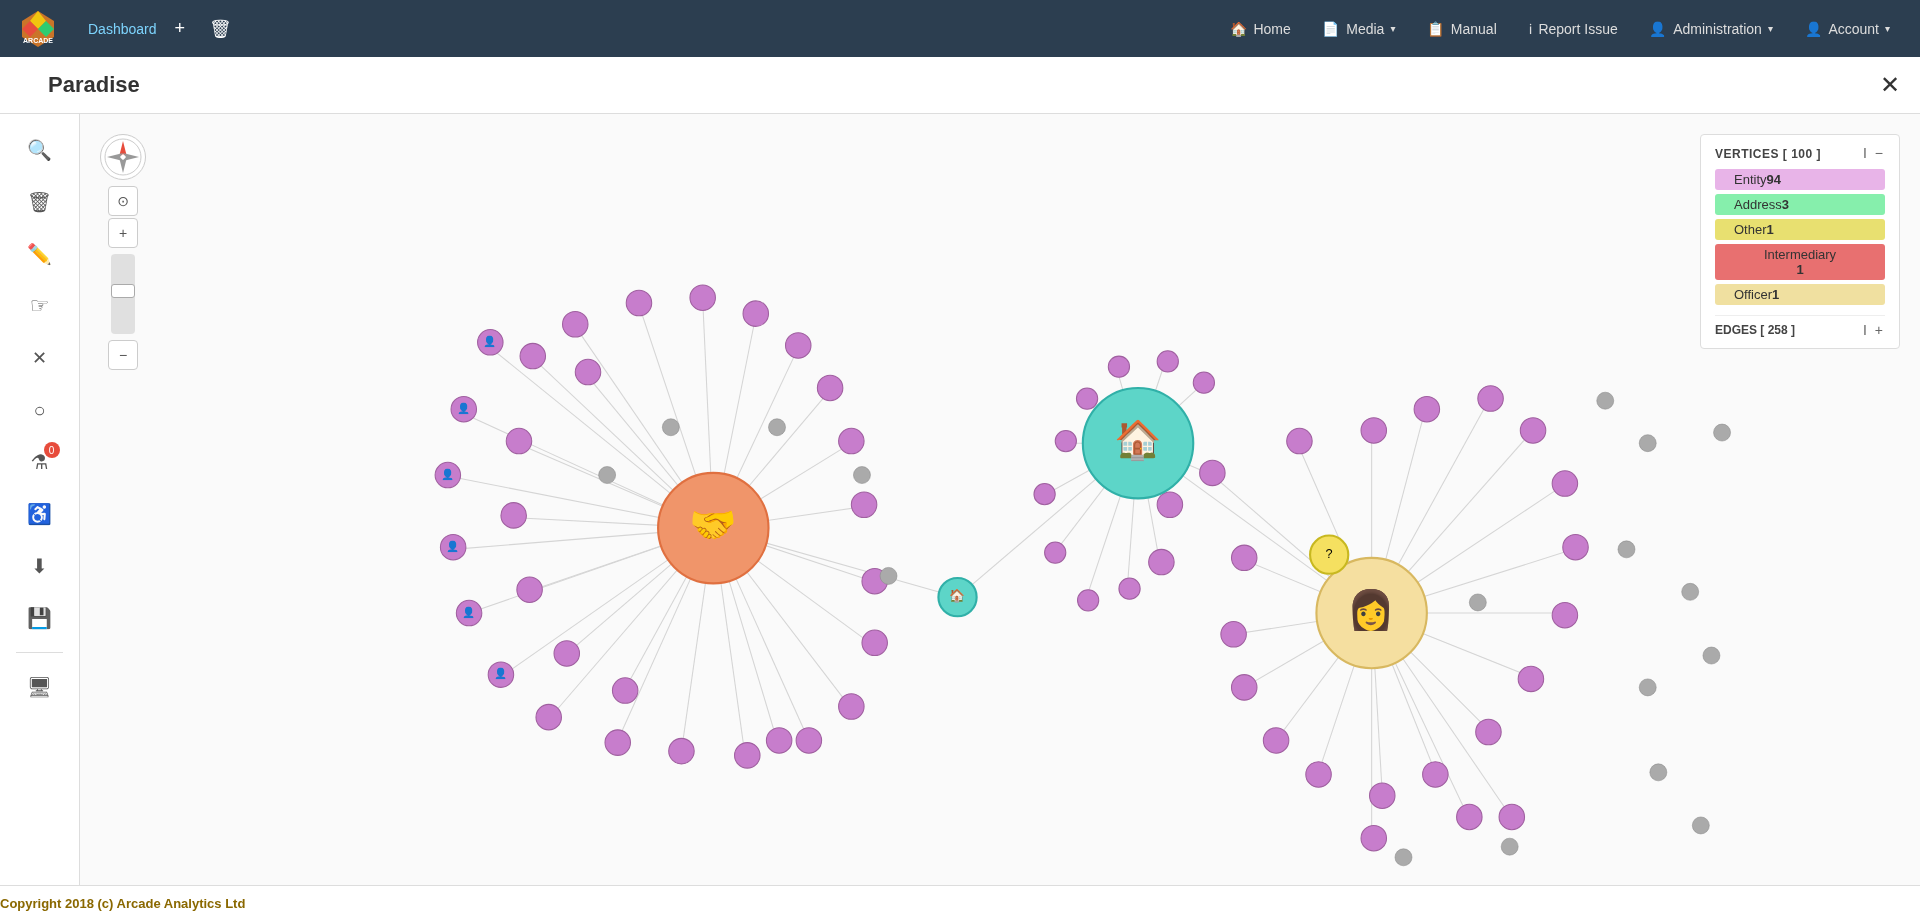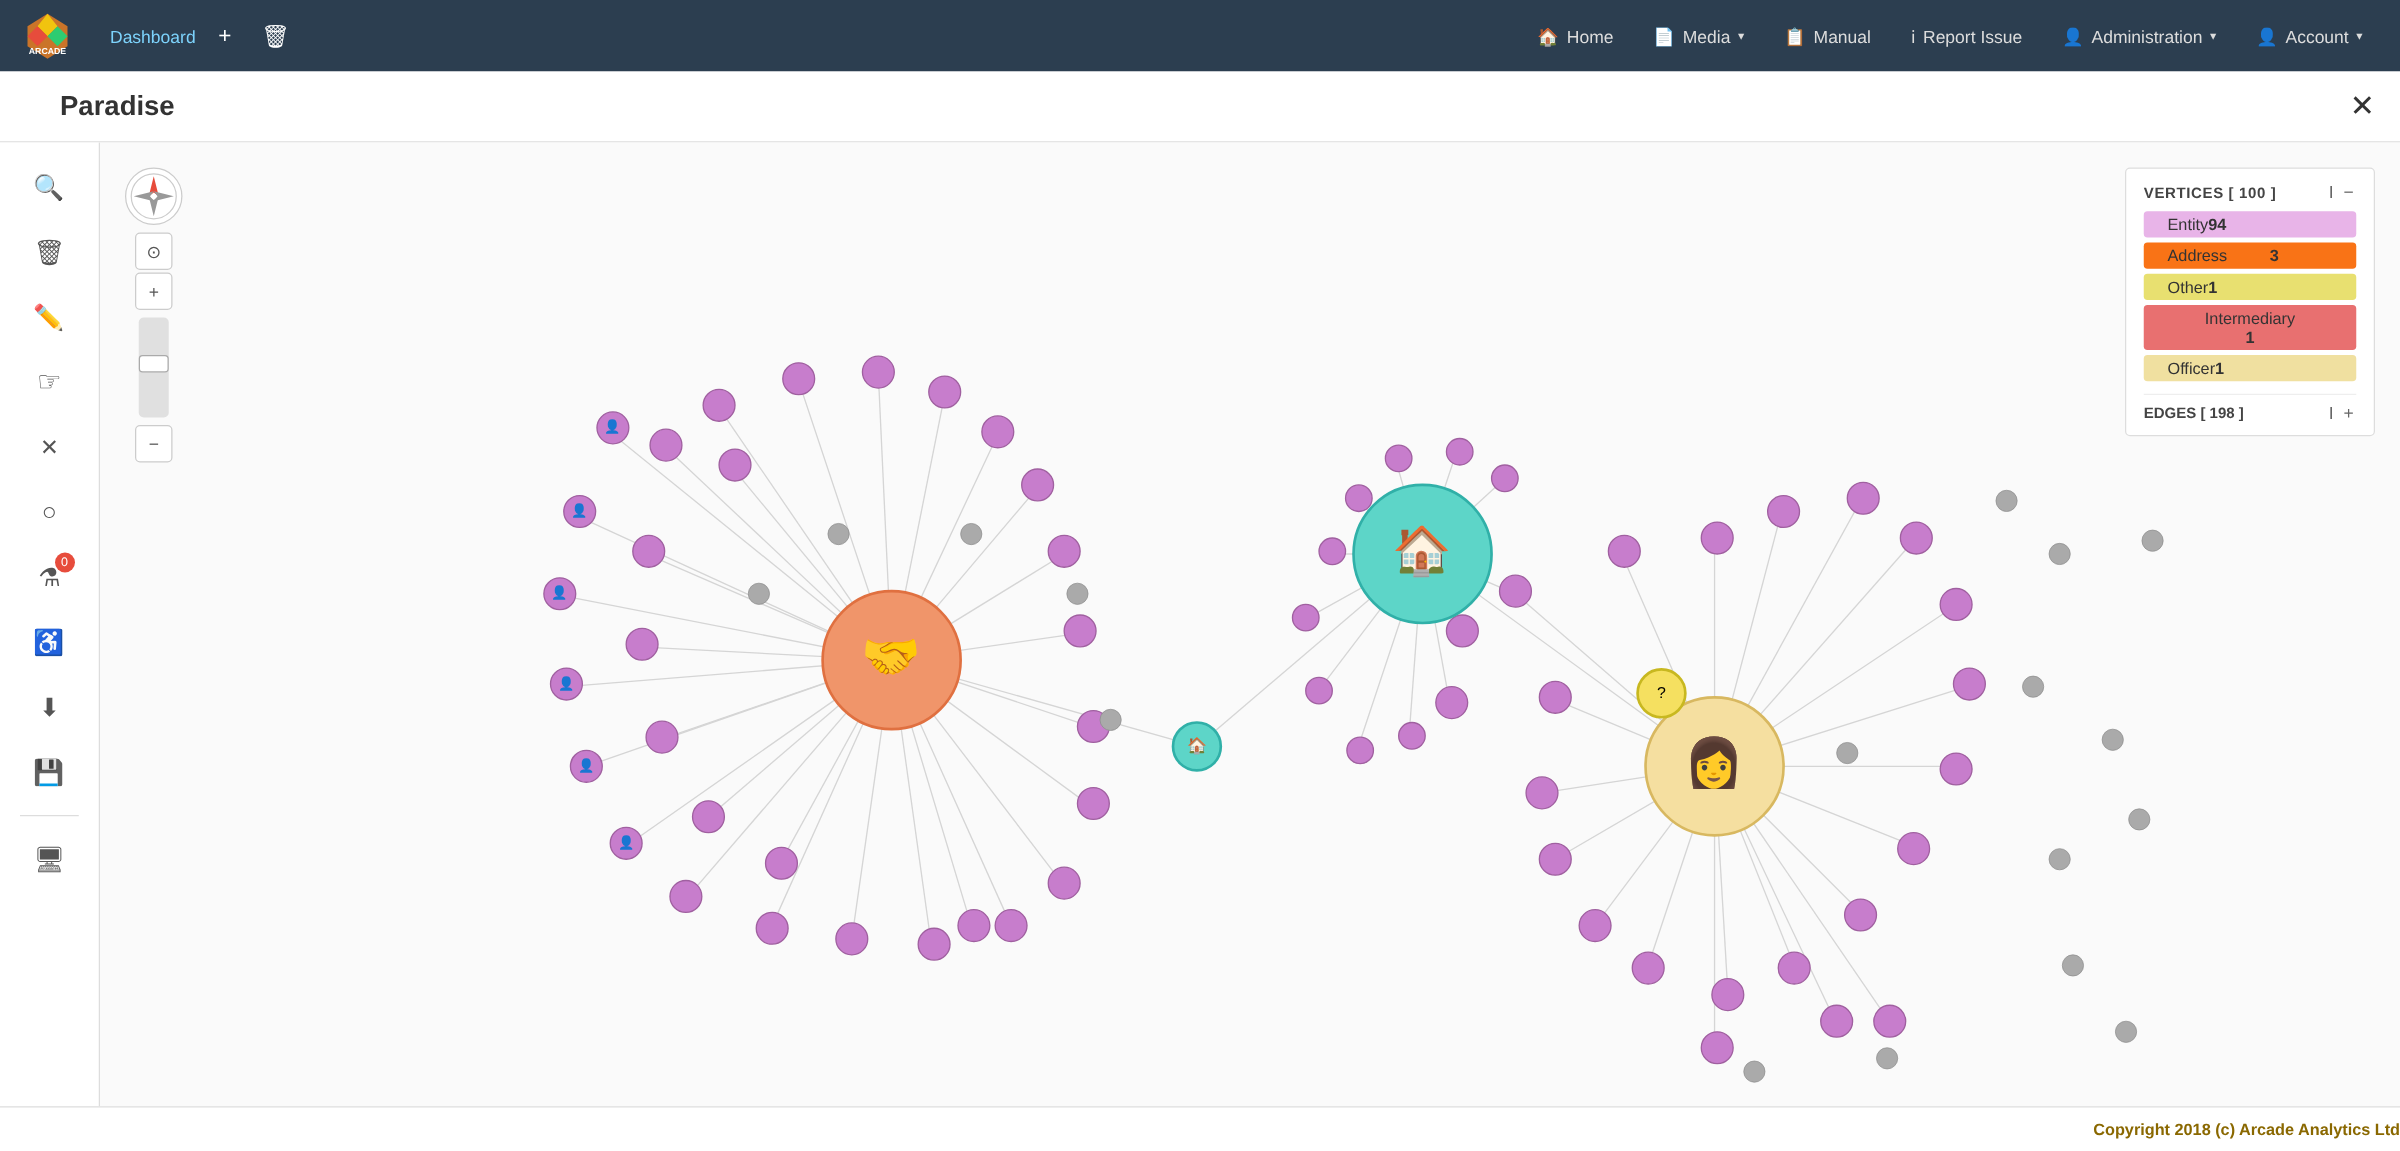--- a/index.html
+++ b/index.html
@@ -246,21 +246,21 @@
     .legend-row {
       display: flex;
       align-items: center;
       justify-content: flex-start;
       margin: 4px 0;
       border-radius: 3px;
       padding: 3px 19px;
       font-size: 13px;
     }
     .legend-row-entity { background: #e8b4e8; }
-    .legend-row-address { background: #f97316; gap: 34px; }
+    .legend-row-address { background: #86efac; }
     .legend-row-other { background: #e8e070; }
     .legend-row-intermediary { background: #e87070; flex-direction: column; }
     .legend-row-officer { background: #f0e0a0; }
     .legend-row-label { color: #333; font-weight: 500; }
     .legend-row-count { color: #333; font-weight: bold; }
 
     .legend-edges-header {
       display: flex;
       align-items: center;
       justify-content: space-between;
@@ -284,21 +284,21 @@
       height: 100%;
     }
 
     
     .footer {
       background: #fff;
       border-top: 1px solid #ddd;
       height: 36px;
       display: flex;
       align-items: center;
-      justify-content: flex-end;
+      justify-content: flex-start;
       font-size: 13px;
       color: #8a6800;
       font-weight: bold;
       position: fixed;
       bottom: 0;
       left: 0;
       right: 0;
     }
   </style>
 </head>
@@ -641,21 +641,21 @@
         <span class="legend-row-count">1</span>
       </div>
       <div class="legend-row legend-row-officer">
         <span class="legend-row-label">Officer</span>
         <span class="legend-row-count">1</span>
       </div>
 
       <div class="legend-edges-header">
         <span class="legend-edges-title">
           <span>EDGES</span>
-          [ <span>198</span> ]
+          [ <span>258</span> ]
         </span>
         <div class="legend-edges-controls">
           <button class="legend-ctrl-btn">I</button>
           <button class="legend-ctrl-btn">+</button>
         </div>
       </div>
     </div>
 
   </div>
 </div>

